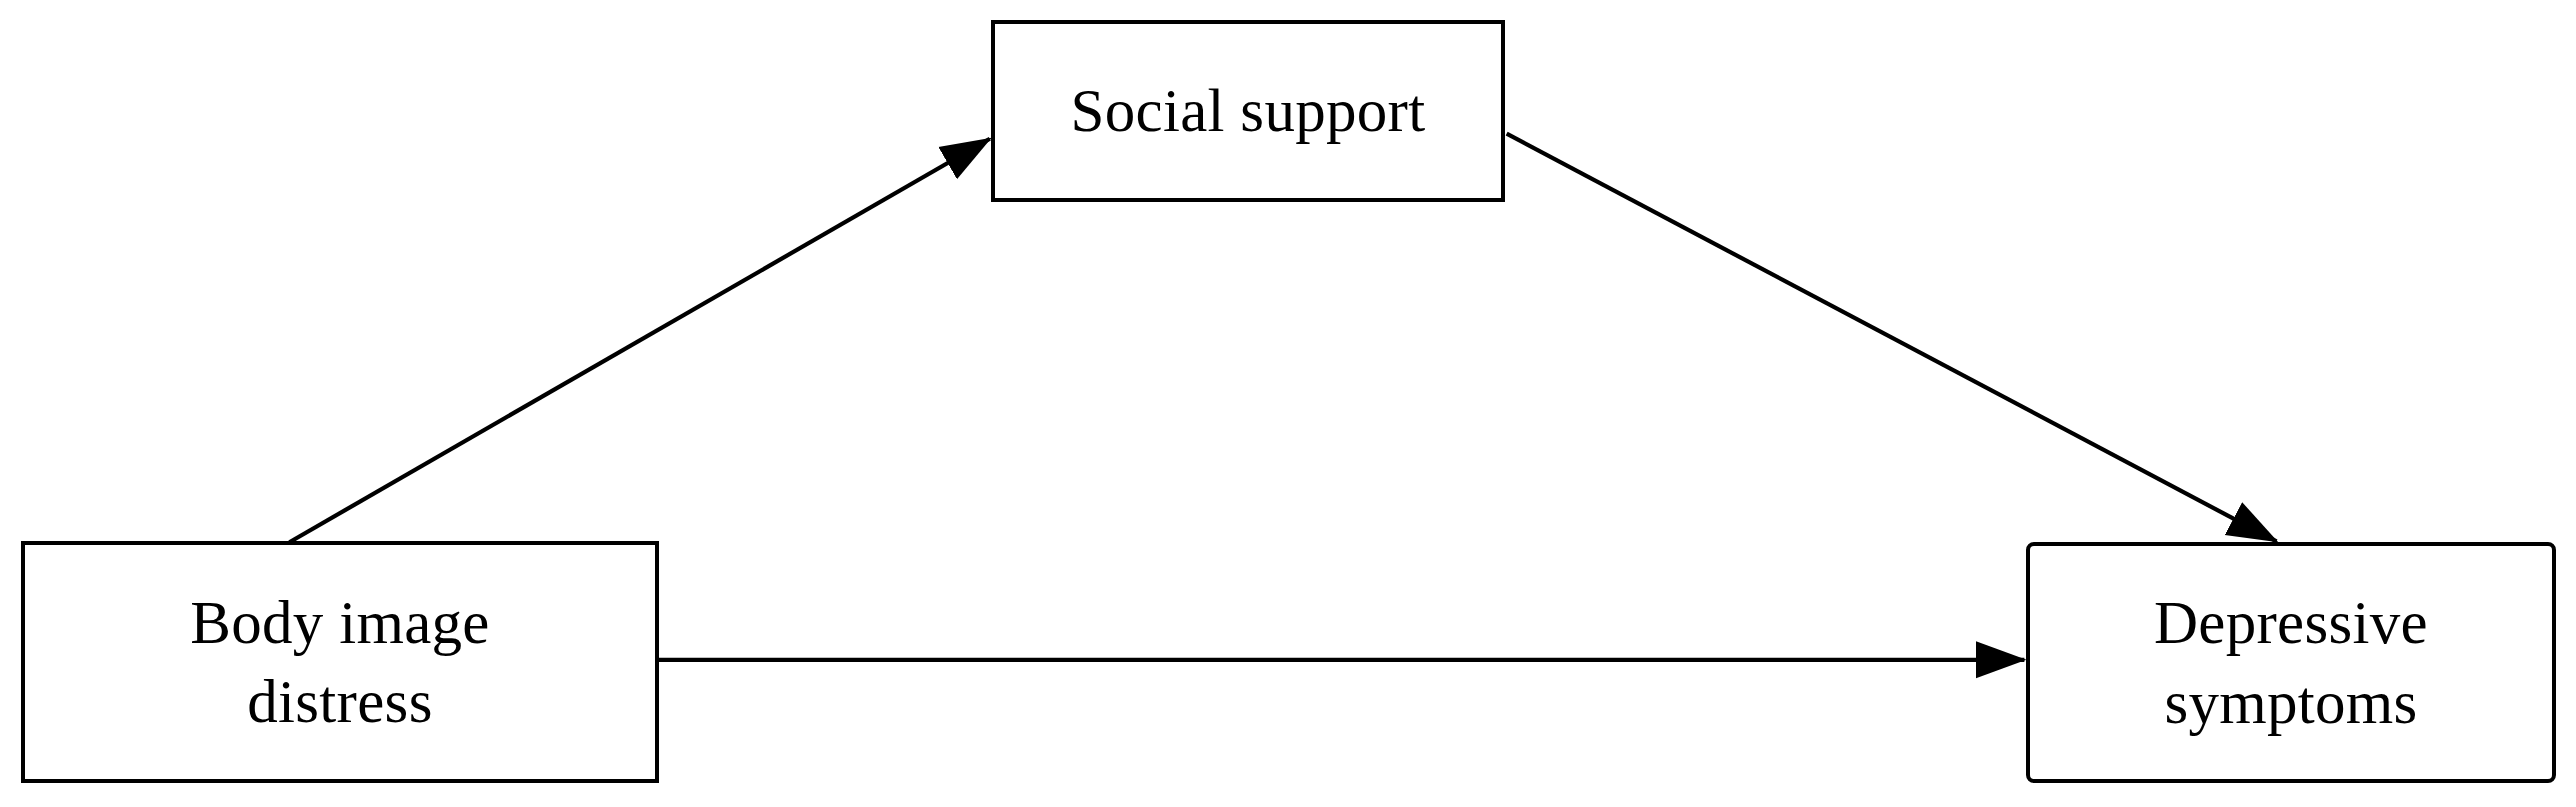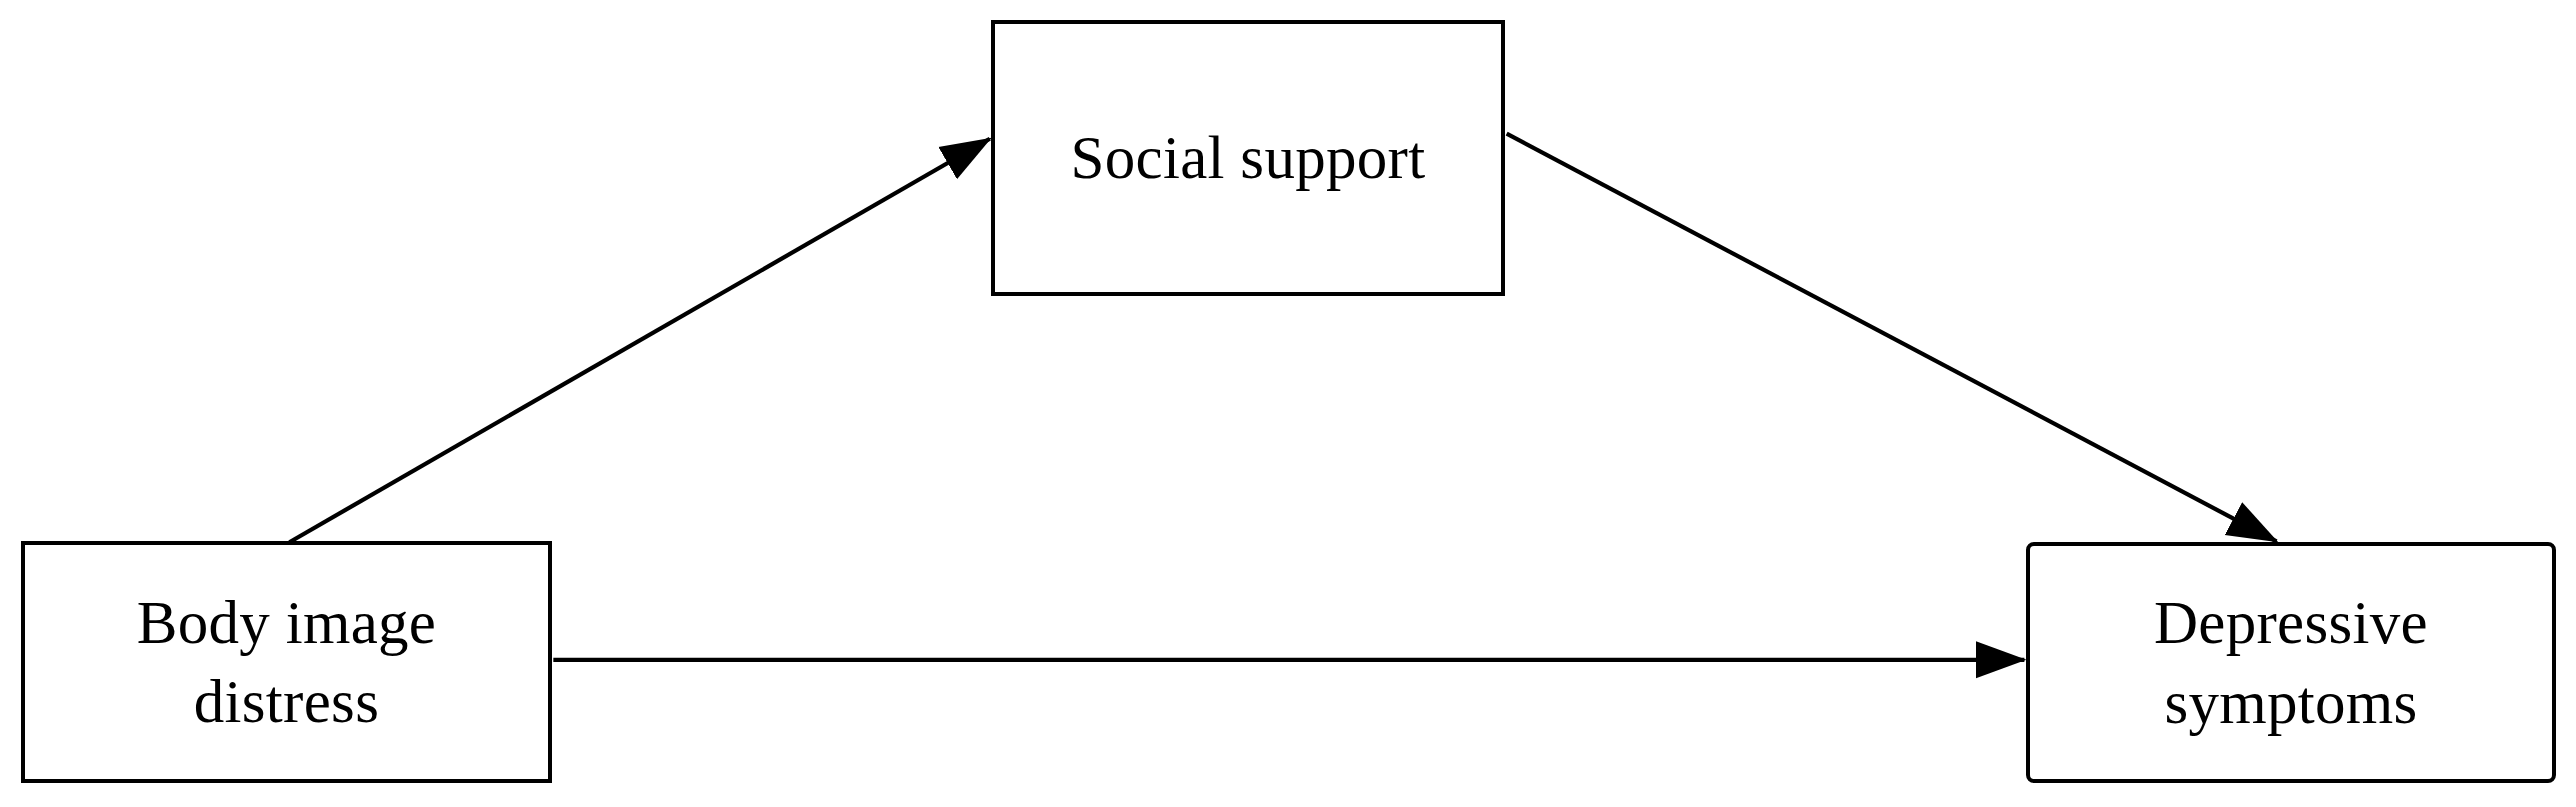--- a/index.html
+++ b/index.html
@@ -79,26 +79,26 @@
       </marker>
     </defs>
 
     <line id="edge-a-line" stroke="#000000" stroke-width="5" fill="none" marker-end="url(#arrow-a)" x1="342" y1="641" x2="1170" y2="164"></line>
 
     <line id="edge-b-line" stroke="#000000" stroke-width="5" fill="none" marker-end="url(#arrow-b)" x1="1781" y1="158" x2="2691" y2="640"></line>
 
     <line id="edge-c-line" stroke="#000000" stroke-width="5" fill="none" marker-end="url(#arrow-c)" x1="654" y1="780" x2="2393" y2="780"></line>
   </svg>
 
-  <div class="node-box" id="node-body-image-distress" style="left: 21px; top: 541px; width: 531px; height: 242px; border-width: 4.2px; border-color: rgb(0, 0, 0);">
+  <div class="node-box" id="node-body-image-distress" style="left: 21px; top: 541px; width: 638px; height: 242px; border-width: 4.2px; border-color: rgb(0, 0, 0);">
     <span class="node-label">Body image
 distress</span>
   </div>
 
-  <div class="node-box" id="node-social-support" style="left: 991px; top: 19.5px; width: 514px; height: 276px; border-width: 4.2px; border-color: rgb(0, 0, 0); justify-content: center;">
+  <div class="node-box" id="node-social-support" style="left: 991px; top: 19.5px; width: 514px; height: 182px; border-width: 4.2px; border-color: rgb(0, 0, 0); justify-content: center;">
     <span class="node-label">Social support</span>
   </div>
 
   <div class="node-box" id="node-depressive-symptoms" style="left: 2026px; top: 542px; width: 530px; height: 241px; border-width: 4.2px; border-color: rgb(0, 0, 0); border-radius: 8px;">
     <span class="node-label">Depressive
 symptoms</span>
   </div>
 
 </div>
 

